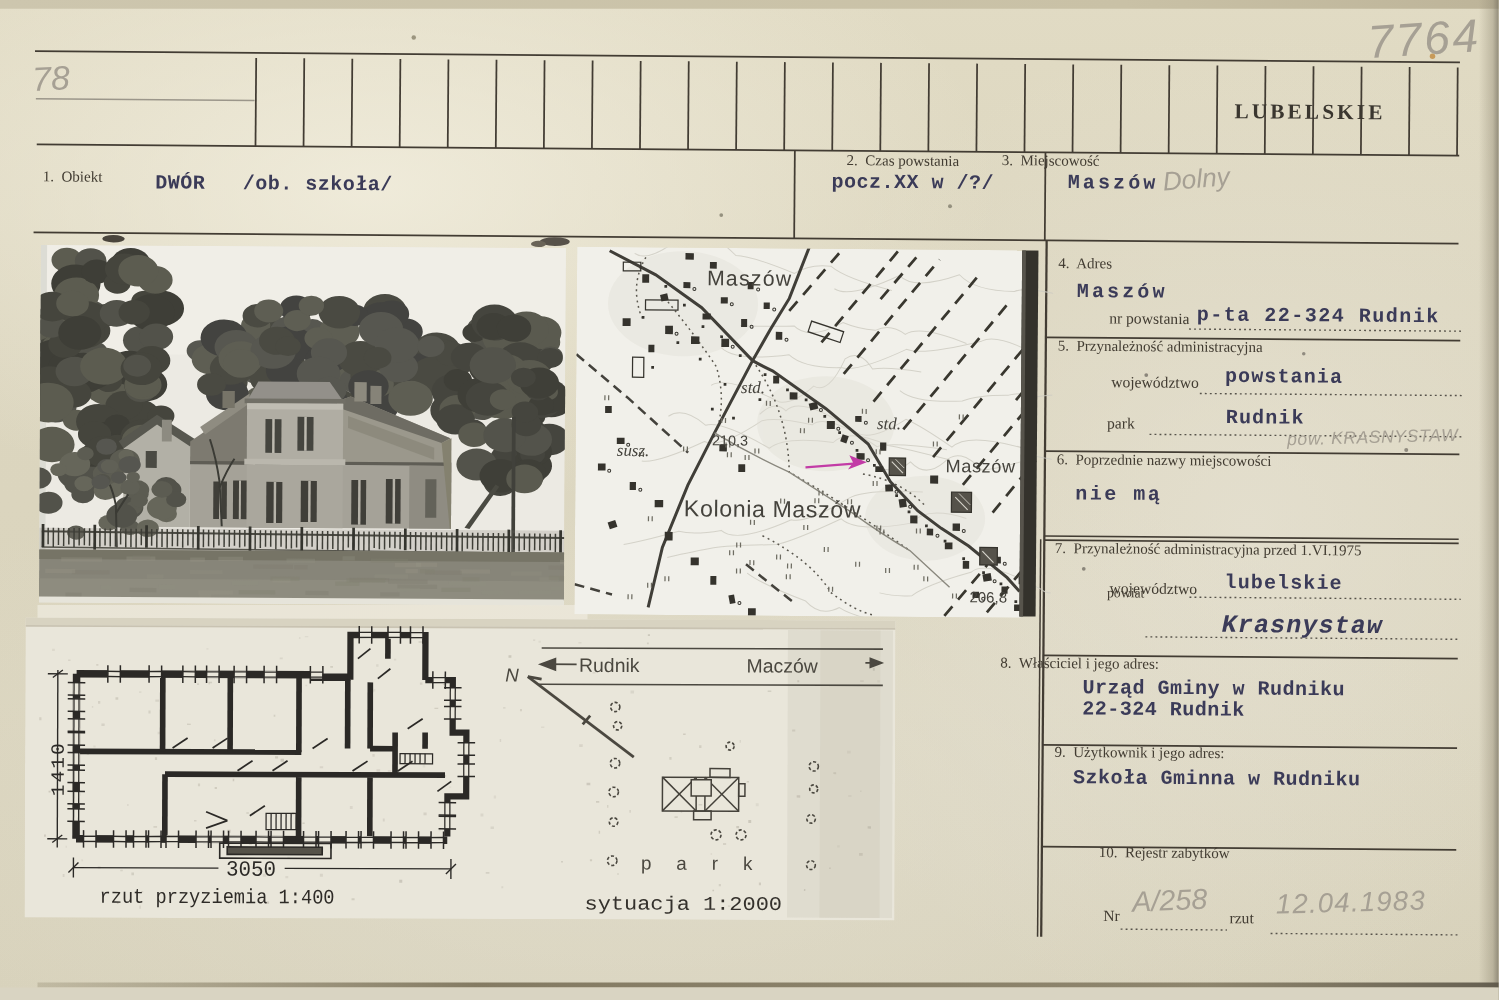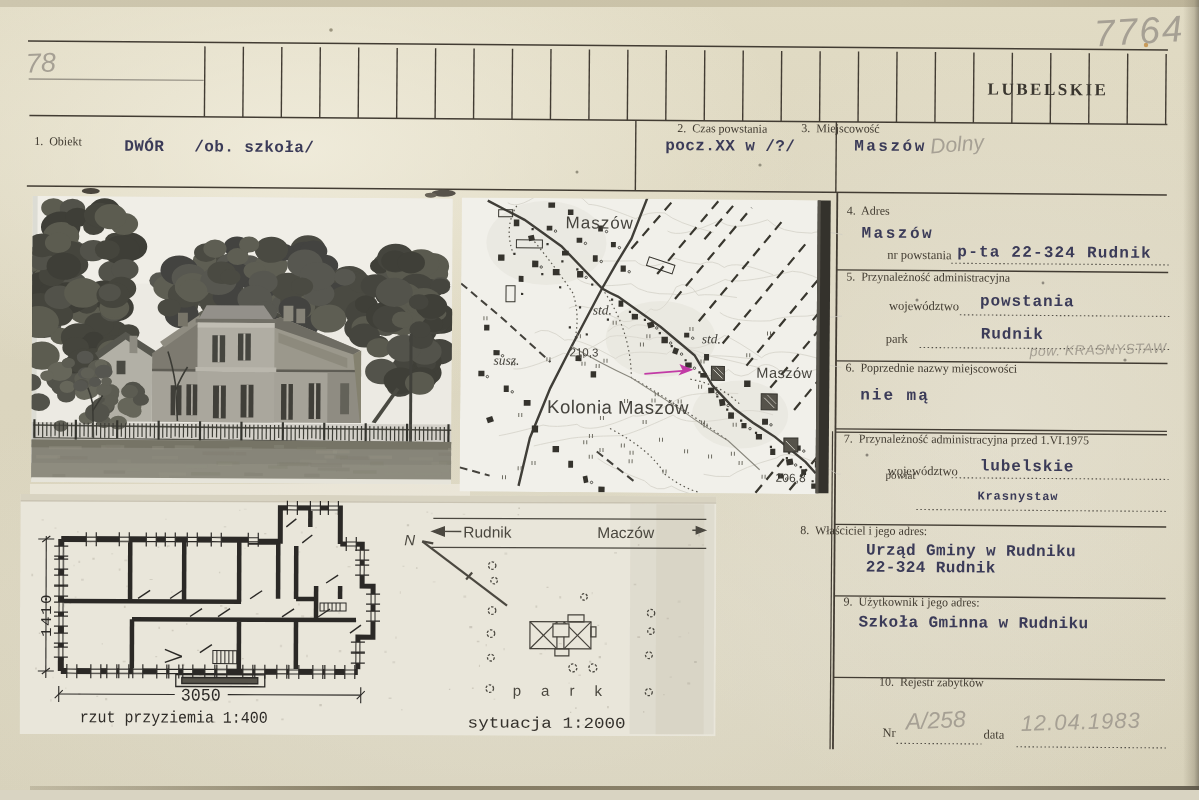--- a/index.html
+++ b/index.html
@@ -165,39 +165,39 @@
   <div class="abs mono" style="left:863px;top:380px;font-size:16px;letter-spacing:2px;text-align:center;">nie mą</div>
 
   <div class="abs ser" style="left:847px;top:425px;font-size:12px;">7.&nbsp; Przynależność administracyjna przed 1.VI.1975</div>
 
   <div class="abs ser" style="left:891px;top:457px;font-size:12.5px;">województwo</div>
 
   <div class="abs mono" style="left:983px;top:450px;font-size:16px;letter-spacing:0.9px;">lubelskie</div>
 
   <div class="abs ser" style="left:889px;top:462px;font-size:11px;">powiat</div>
 
-  <div class="abs mono" style="left:981px;top:482px;font-size:12px;letter-spacing:0.9px;">Krasnystaw</div>
+  <div class="abs mono" style="left:981px;top:482px;font-size:20px;letter-spacing:0.9px;font-style:italic;">Krasnystaw</div>
 
   <div class="abs ser" style="left:804px;top:517px;font-size:12px;">8.&nbsp; Właściciel i jego adres:</div>
 
   <div class="abs mono" style="left:870px;top:535px;font-size:16px;letter-spacing:0.4px;">Urząd Gminy w Rudniku</div>
 
   <div class="abs mono" style="left:870px;top:552px;font-size:16px;letter-spacing:0.4px;">22-324 Rudnik</div>
 
   <div class="abs ser" style="left:848px;top:588px;font-size:12px;">9.&nbsp; Użytkownik i jego adres:</div>
 
   <div class="abs mono" style="left:863px;top:607px;font-size:16px;letter-spacing:0.4px;">Szkoła Gminna w Rudniku</div>
 
   <div class="abs ser" style="left:840px;top:668px;font-size:12px;margin-left:44px;">10.&nbsp; Rejestr zabytków</div>
 
   <div class="abs ser" style="left:888px;top:719px;font-size:12.5px;font-family:Liberation Serif, serif;">Nr</div>
 
   <div class="abs pen" style="left:911px;top:700px;font-size:23px;transform:rotate(-3deg);">A/258</div>
 
-  <div class="abs ser" style="left:989px;top:720px;font-size:12.5px;">data</div>
+  <div class="abs ser" style="left:989px;top:720px;font-size:12.5px;">rzut</div>
 
   <div class="abs pen" style="left:1026px;top:701px;font-size:22px;letter-spacing:1px;transform:rotate(-2deg);">12.04.1983</div>
 
   <div class="abs" id="photo" style="left:34px;top:196px;width:420px;height:286px;transform:rotate(-0.12deg);transform-origin:0 0;">
   <svg width="420" height="286" viewBox="0 0 426 296" preserveAspectRatio="none">
 
     <rect x="0" y="0" width="426" height="296" fill="#eceae3"></rect>
     <rect x="0" y="0" width="426" height="90" fill="#f0eee7"></rect>
 
     <rect x="0" y="0" width="5" height="296" fill="#dcdcd4"></rect>

